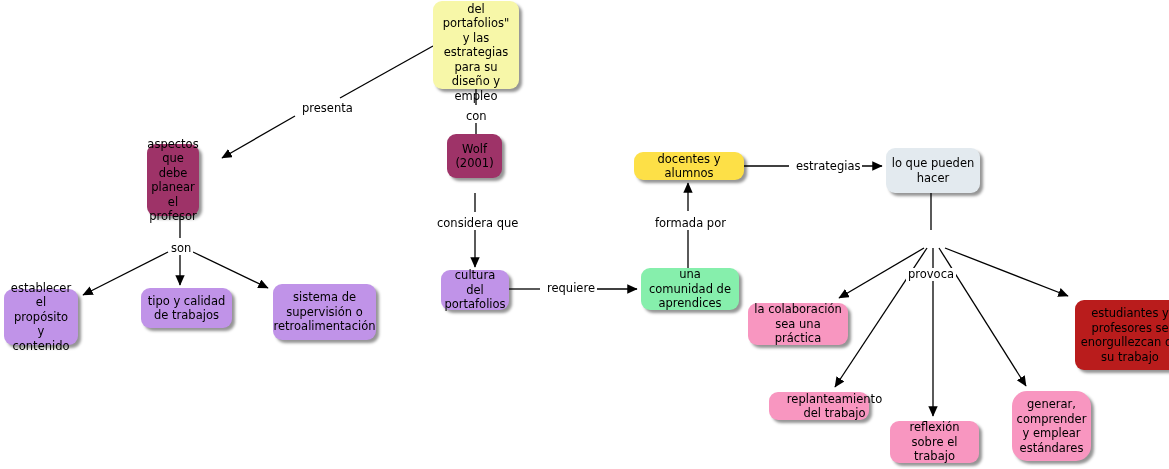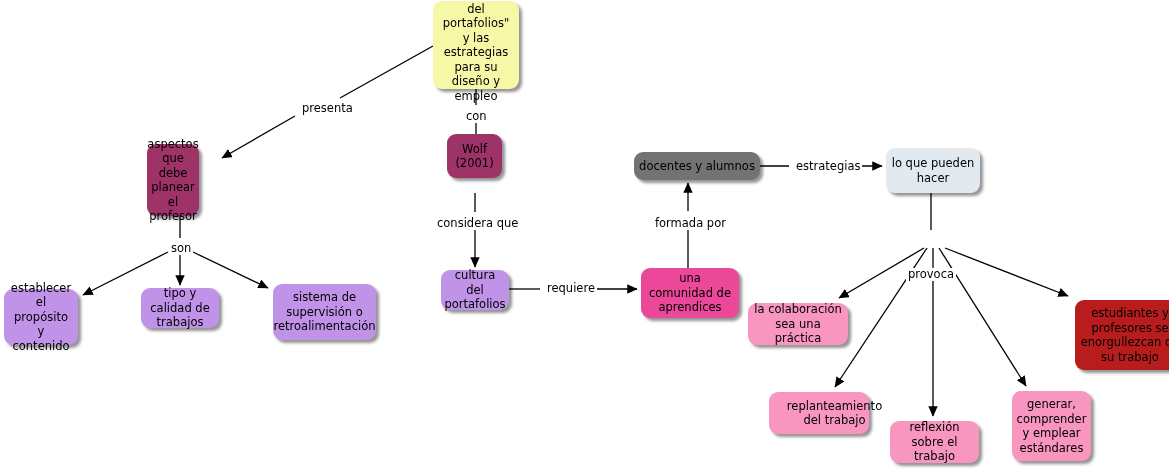--- a/index.html
+++ b/index.html
@@ -87,51 +87,51 @@
   <div id="node-layer">
       <div class="node" style="left: 433px; top: 1px; width: 86px; height: 88px; background: rgb(247, 247, 168);">
         <span>La "cultura del portafolios" y las estrategias para su diseño y empleo</span>
       </div>
       <div class="node" style="left: 147px; top: 144px; width: 52px; height: 72px; background: rgb(158, 51, 104); color: rgb(0, 0, 0);">
         <span>aspectos que debe planear el profesor</span>
       </div>
       <div class="node" style="left: 4px; top: 289px; width: 74px; height: 56px; background: rgb(192, 147, 232);">
         <span>establecer el propósito y contenido</span>
       </div>
-      <div class="node" style="left: 141px; top: 288px; width: 78px; height: 40px; background: rgb(192, 147, 232);">
+      <div class="node" style="left: 141px; top: 288px; width: 91px; height: 40px; background: rgb(192, 147, 232);">
         <span>tipo y calidad de trabajos</span>
       </div>
       <div class="node" style="left: 273px; top: 284px; width: 103px; height: 56px; background: rgb(192, 147, 232);">
         <span>sistema de supervisión o retroalimentación</span>
       </div>
       <div class="node" style="left: 447px; top: 134px; width: 55px; height: 44px; background: rgb(158, 51, 104); color: rgb(0, 0, 0);">
         <span>Wolf (2001)</span>
       </div>
       <div class="node" style="left: 441px; top: 270px; width: 68px; height: 40px; background: rgb(192, 147, 232);">
         <span>cultura del portafolios</span>
       </div>
-      <div class="node" style="left: 641px; top: 268px; width: 98px; height: 50px; background: #ec4899;">
+      <div class="node" style="left: 641px; top: 268px; width: 98px; height: 42px; background: #86efac;">
         <span>una comunidad de aprendices</span>
       </div>
-      <div class="node" style="left: 634px; top: 152px; width: 126px; height: 28px; background: #737373;">
+      <div class="node" style="left: 634px; top: 152px; width: 110px; height: 28px; background: #fde047;">
         <span>docentes y alumnos</span>
       </div>
       <div class="node" style="left: 886px; top: 148px; width: 94px; height: 45px; background: rgb(227, 234, 239);">
         <span>lo que pueden hacer</span>
       </div>
       <div class="node" style="left: 748px; top: 303px; width: 100px; height: 42px; background: rgb(248, 150, 192);">
         <span>la colaboración sea una práctica</span>
       </div>
-      <div class="node" style="left: 769px; top: 392px; width: 100px; height: 42px; background: rgb(248, 150, 192); padding-left: 36px;">
+      <div class="node" style="left: 769px; top: 392px; width: 100px; height: 28px; background: rgb(248, 150, 192); padding-left: 36px;">
         <span>replanteamiento del trabajo</span>
       </div>
       <div class="node" style="left: 890px; top: 421px; width: 89px; height: 42px; background: rgb(248, 150, 192);">
         <span>reflexión sobre el trabajo</span>
       </div>
-      <div class="node" style="left: 1012px; top: 391px; width: 79px; height: 70px; background: rgb(248, 150, 192);">
+      <div class="node" style="left: 1012px; top: 391px; width: 79px; height: 70px; background: rgb(248, 150, 192); border-radius: 15px;">
         <span>generar, comprender y emplear estándares</span>
       </div>
       <div class="node" style="left: 1075px; top: 300px; width: 110px; height: 70px; background: #b91c1c;">
         <span>estudiantes y profesores se enorgullezcan de su trabajo</span>
       </div>
     </div>
   <div id="label-layer">
       <div class="edge-label" style="left: 300px; top: 102px;">presenta</div>
       <div class="edge-label" style="left: 169px; top: 242px;">son</div>
       <div class="edge-label" style="left: 464px; top: 110px;">con</div>

